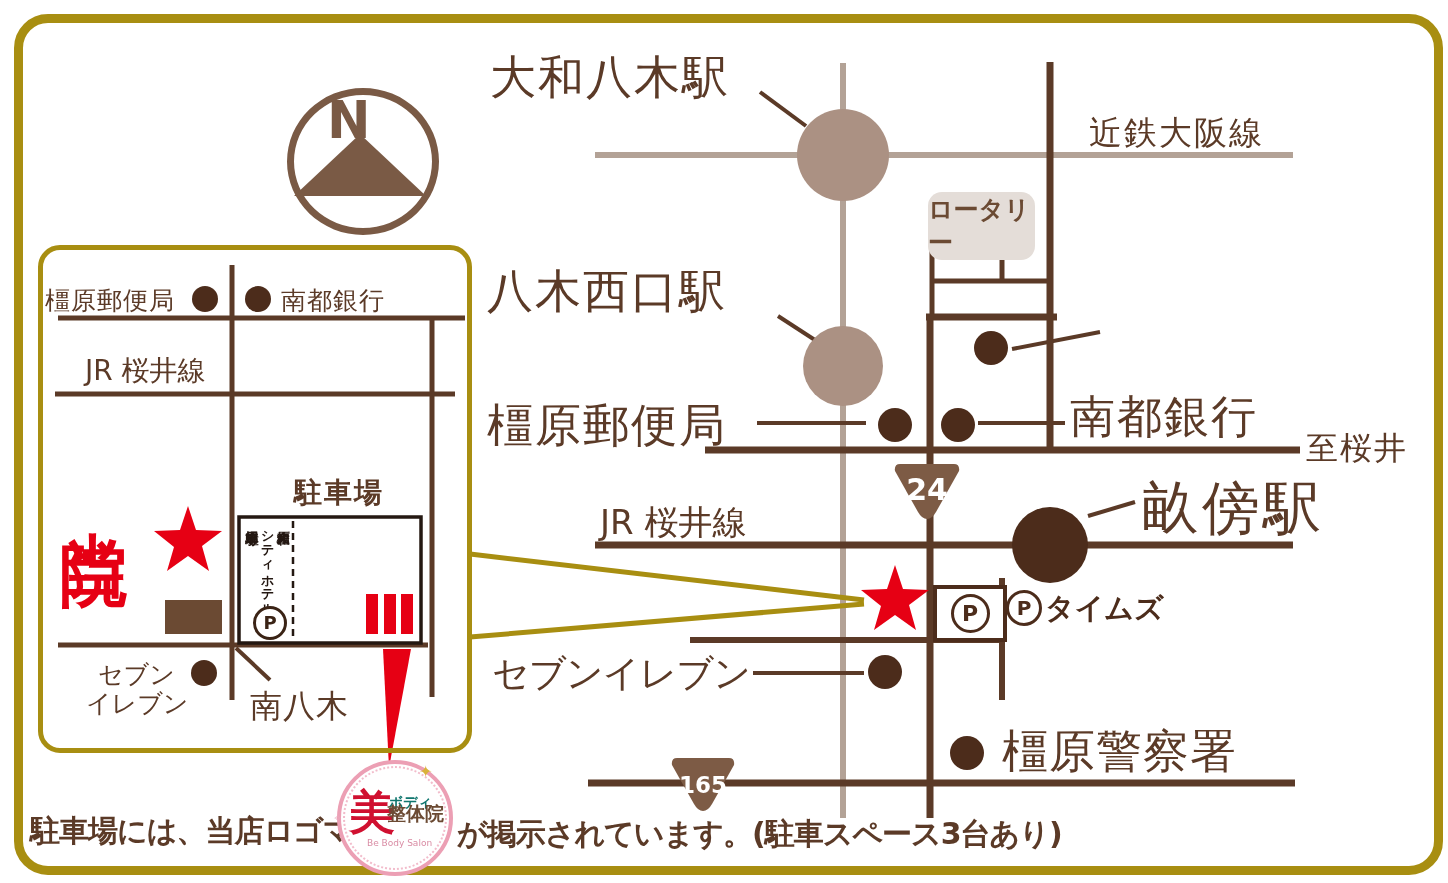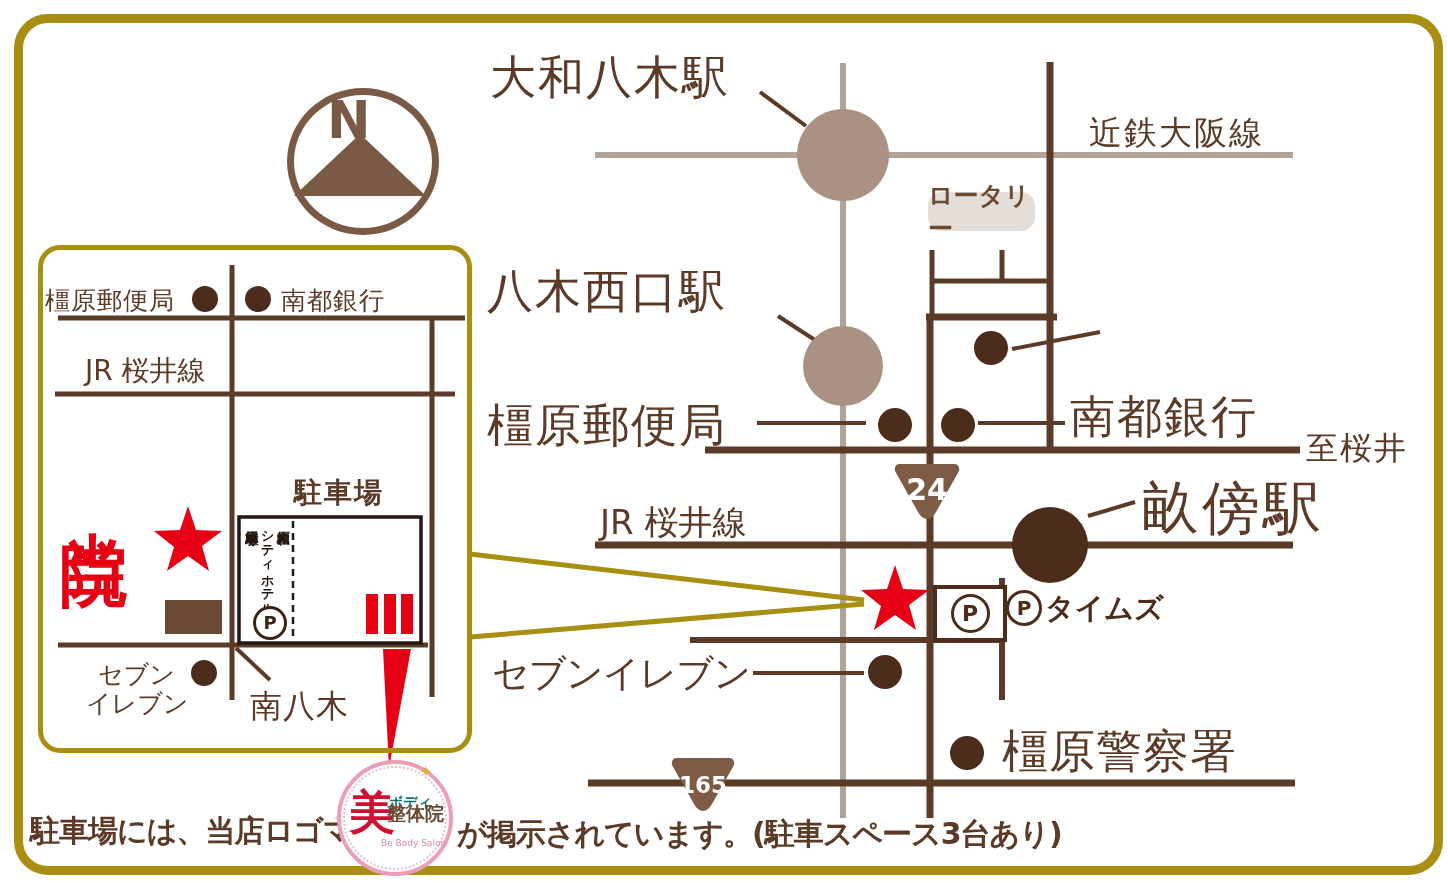--- a/index.html
+++ b/index.html
@@ -20,21 +20,21 @@
   .compass-circle{
     position:absolute;left:287px;top:88px;width:138px;height:133px;
     border:7px solid #7a5a45;border-radius:50%;
   }
   .compass-n{position:absolute;left:327px;top:94px;font-size:52px;font-weight:bold;color:#7a5a45;line-height:1;}
   .compass-tri{
     position:absolute;left:294px;top:134px;width:0;height:0;
     border-left:66px solid transparent;border-right:66px solid transparent;border-bottom:62px solid #7a5a45;
   }
   .rotary{
-    position:absolute;left:928px;top:192px;width:107px;height:39px;background:#e4ddd8;border-radius:14px;
+    position:absolute;left:928px;top:192px;width:107px;height:68px;background:#e4ddd8;border-radius:14px;
     display:flex;align-items:center;justify-content:center;font-size:25px;font-weight:600;color:#6b4a33;
   }
   .pmark{
     display:inline-flex;align-items:center;justify-content:center;border-radius:50%;
     border:3px solid #3a2315;color:#3a2315;font-weight:bold;background:#fff;line-height:1;
   }
   .pbox{
     position:absolute;left:933px;top:585px;width:66px;height:49px;background:#fff;
     border:4px solid #4c2c1b;display:flex;align-items:center;justify-content:center;
   }
@@ -48,21 +48,21 @@
     position:absolute;left:244px;top:521px;writing-mode:vertical-rl;white-space:pre-line;
     font-size:13px;line-height:1.2;font-weight:700;color:#241812;height:92px;
   }
   .footer-t{position:absolute;font-size:30px;font-weight:bold;color:#5b3a27;letter-spacing:-1px;line-height:1.2;white-space:nowrap;}
   .logo{position:absolute;left:337px;top:760px;width:118px;height:118px;}
   .logo .ring{position:absolute;left:0;top:0;width:108px;height:108px;border:4px solid #ec9fb4;border-radius:50%;background:#fff;}
   .logo .ring2{position:absolute;left:6px;top:6px;width:100px;height:100px;border:2px dotted #f2bccb;border-radius:50%;}
   .logo .bi{position:absolute;left:12px;top:22px;font-size:46px;font-weight:800;color:#d01030;font-family:"DejaVu Serif","Liberation Serif",serif;}
   .logo .body{position:absolute;left:52px;top:34px;font-size:14px;font-weight:bold;color:#0f766e;}
   .logo .seitai{position:absolute;left:50px;top:41px;font-size:19px;font-weight:bold;color:#6b4a33;}
-  .logo .sub{position:absolute;left:44px;top:78px;font-size:9px;color:#d98ca4;}
+  .logo .sub{position:absolute;left:30px;top:78px;font-size:9px;color:#d98ca4;}
   .logo .fairy{position:absolute;left:82px;top:2px;font-size:16px;color:#d9b23a;}
   .logo .spark{position:absolute;left:-4px;top:52px;font-size:11px;color:#e8a8bc;}
 </style>
 </head>
 <body>
 
 <div id="stage">
 
   <svg class="abs" width="1448" height="883" viewBox="0 0 1448 883" style="left:0;top:0;">
 

